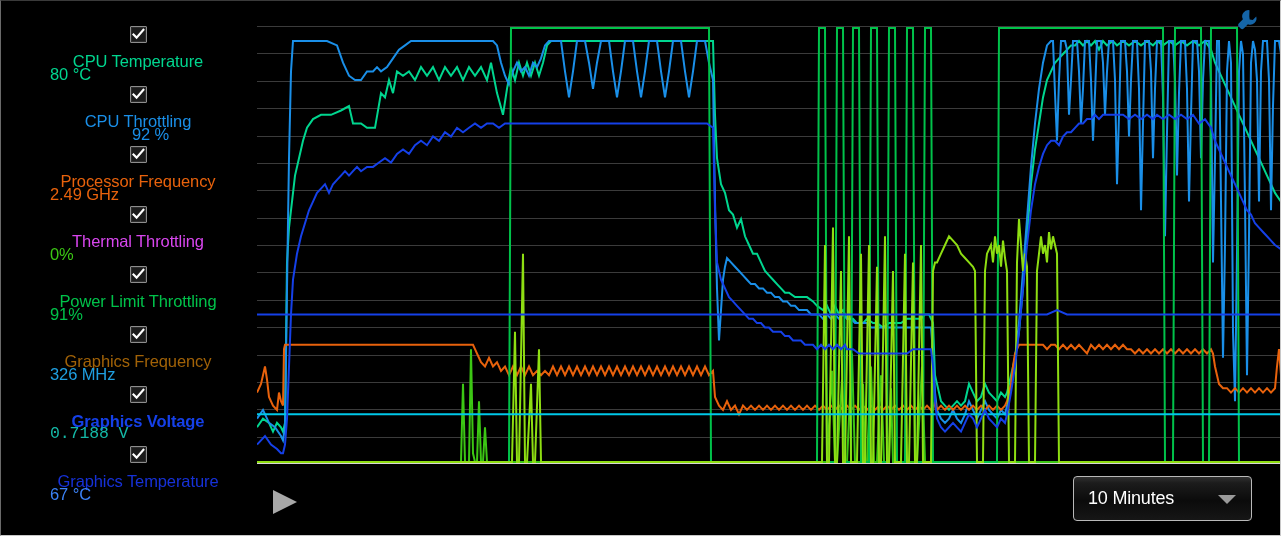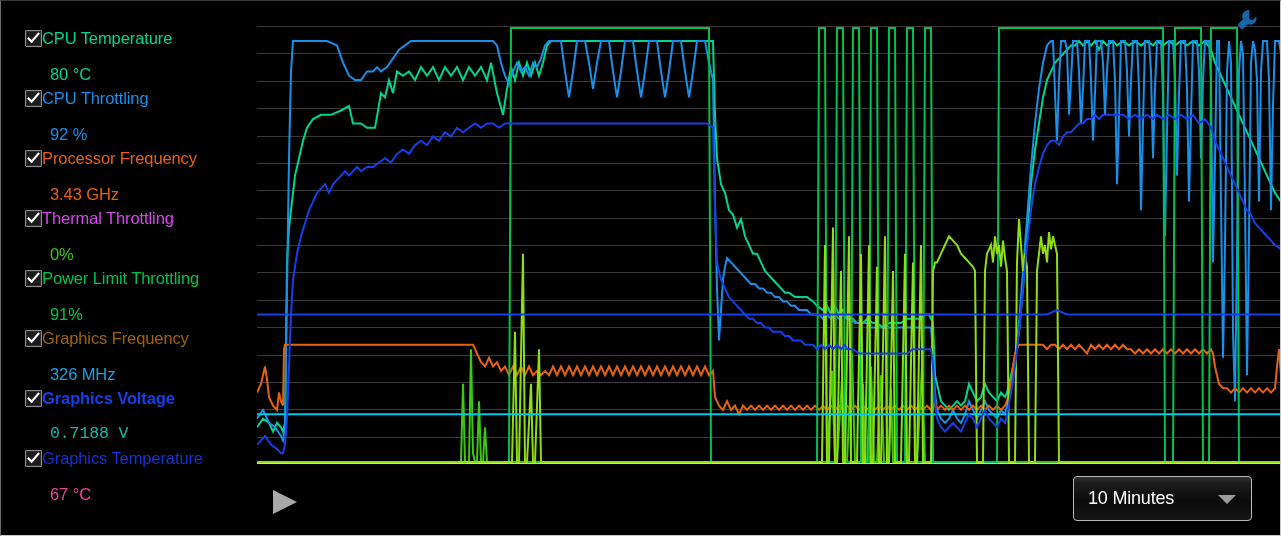--- a/index.html
+++ b/index.html
@@ -24,22 +24,23 @@
     width: 250px; height: 536px;
     background: #000;
     padding-top: 25px;
   }
   .legend-item {
     position: relative;
     height: 60px;
     padding-left: 24px;
   }
   .legend-row {
-    display: flex; align-items: center; 
+    display: flex; align-items: center; gap: 8px;
     height: 24px;
+    flex-direction: column;
   }
   .cbox {
     width: 17px; height: 17px;
     border: 1px solid #8d8d8d;
     background: #1b1b1b;
     border-radius: 1px;
     display: flex; align-items: center; justify-content: center;
     flex: 0 0 auto;
     box-shadow: inset 0 0 0 1px #2c2c2c;
   }
@@ -140,32 +141,32 @@
       </div>
       <div class="legend-item">
         <div class="legend-row">
           <div class="cbox">
             <svg width="13" height="13" viewBox="0 0 13 13">
               <path d="M1.5 6.4 L4.6 9.6 L11.4 1.8" stroke="#ffffff" stroke-width="2.1" fill="none" stroke-linecap="square"></path>
             </svg>
           </div>
           <div class="legend-name" style="color: rgb(26, 143, 232);">CPU Throttling</div>
         </div>
-        <div class="legend-value" style="color: rgb(26, 143, 232);">92 %</div>
+        <div class="legend-value" style="color: rgb(26, 143, 232); text-align: center;">92 %</div>
       </div>
       <div class="legend-item">
         <div class="legend-row">
           <div class="cbox">
             <svg width="13" height="13" viewBox="0 0 13 13">
               <path d="M1.5 6.4 L4.6 9.6 L11.4 1.8" stroke="#ffffff" stroke-width="2.1" fill="none" stroke-linecap="square"></path>
             </svg>
           </div>
           <div class="legend-name" style="color: rgb(232, 98, 12);">Processor Frequency</div>
         </div>
-        <div class="legend-value" style="color: rgb(232, 98, 12);">3.43 GHz</div>
+        <div class="legend-value" style="color: rgb(232, 98, 12);">2.49 GHz</div>
       </div>
       <div class="legend-item">
         <div class="legend-row">
           <div class="cbox">
             <svg width="13" height="13" viewBox="0 0 13 13">
               <path d="M1.5 6.4 L4.6 9.6 L11.4 1.8" stroke="#ffffff" stroke-width="2.1" fill="none" stroke-linecap="square"></path>
             </svg>
           </div>
           <div class="legend-name" style="color: #d946ef;">Thermal Throttling</div>
         </div>
@@ -206,21 +207,21 @@
       </div>
       <div class="legend-item">
         <div class="legend-row">
           <div class="cbox">
             <svg width="13" height="13" viewBox="0 0 13 13">
               <path d="M1.5 6.4 L4.6 9.6 L11.4 1.8" stroke="#ffffff" stroke-width="2.1" fill="none" stroke-linecap="square"></path>
             </svg>
           </div>
           <div class="legend-name" style="color: rgb(22, 49, 216);">Graphics Temperature</div>
         </div>
-        <div class="legend-value" style="color: #ec4899;">67 °C</div>
+        <div class="legend-value" style="color: #3b82f6;">67 °C</div>
       </div>
     </div>
 
   <div id="chart-panel">
     <div id="plot">
       <svg id="plot-svg" width="1024" height="438" viewBox="0 0 1024 438" preserveAspectRatio="none">
           <g>
             <line x1="0" x2="1024" y1="0.5" y2="0.5" stroke="#3b3b3b" stroke-width="1" vector-effect="non-scaling-stroke"></line>
             <line x1="0" x2="1024" y1="27.5" y2="27.5" stroke="#3b3b3b" stroke-width="1" vector-effect="non-scaling-stroke"></line>
             <line x1="0" x2="1024" y1="55.5" y2="55.5" stroke="#3b3b3b" stroke-width="1" vector-effect="non-scaling-stroke"></line>

